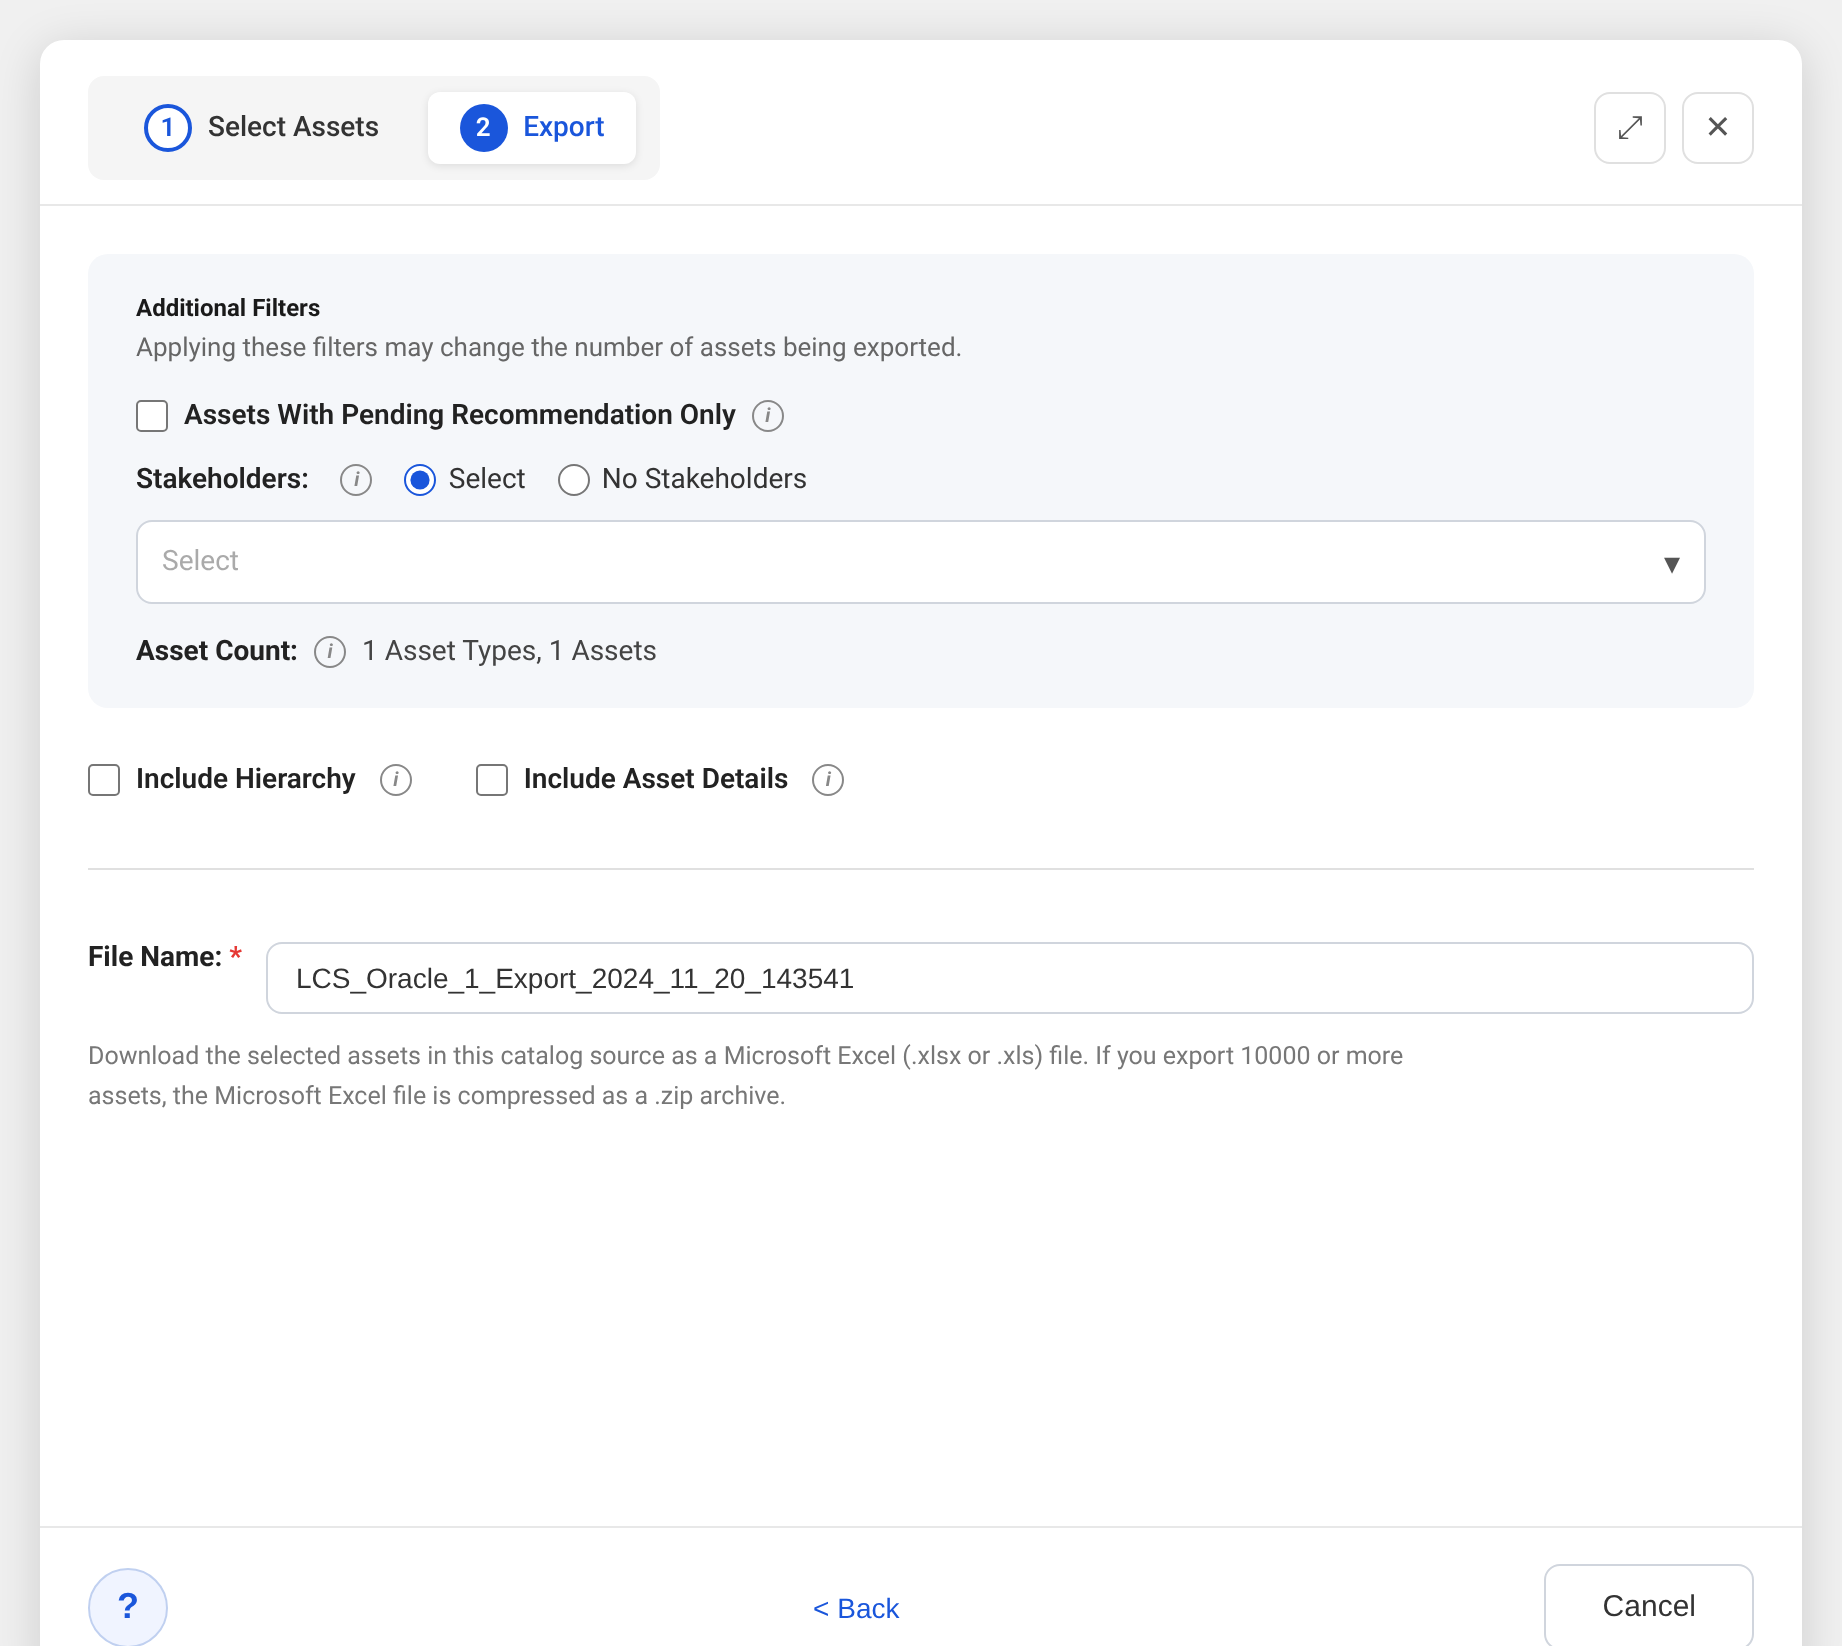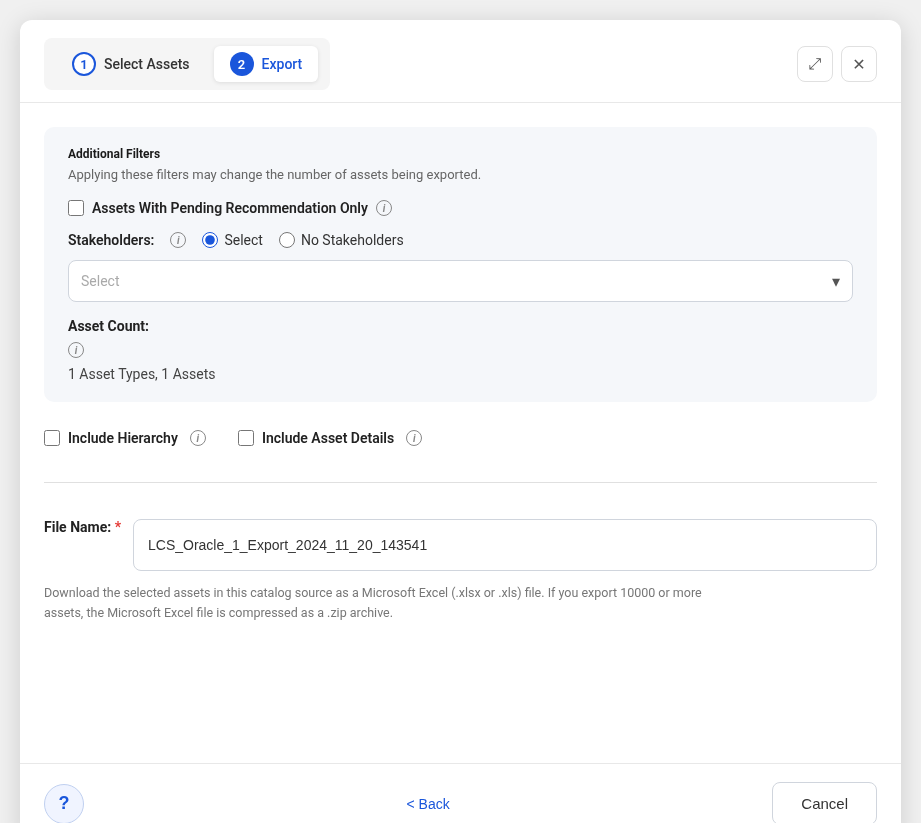--- a/index.html
+++ b/index.html
@@ -190,23 +190,22 @@
       flex: 1;
       font-size: 14px;
       color: #aaa;
     }
     .select-dropdown-arrow {
       color: #555;
       font-size: 16px;
     }
     .asset-count-row {
       display: flex;
-      align-items: flex-start;
-      gap: 8px;
-      flex-direction: column;
+      align-items: center;
+      gap: 8px;
     }
     .asset-count-label {
       font-size: 14px;
       font-weight: 700;
       color: #222;
     }
     .asset-count-value {
       font-size: 14px;
       color: #444;
     }
@@ -249,21 +248,21 @@
       font-size: 14px;
       font-weight: 700;
       color: #222;
       white-space: nowrap;
     }
     .required-star {
       color: #e53935;
     }
     .filename-input {
       flex: 1;
-      height: 52px;
+      height: 36px;
       border: 1.5px solid #d0d5dd;
       border-radius: 8px;
       padding: 0 14px;
       font-size: 14px;
       color: #333;
       outline: none;
     }
     .filename-hint {
       font-size: 12.5px;
       color: #777;

